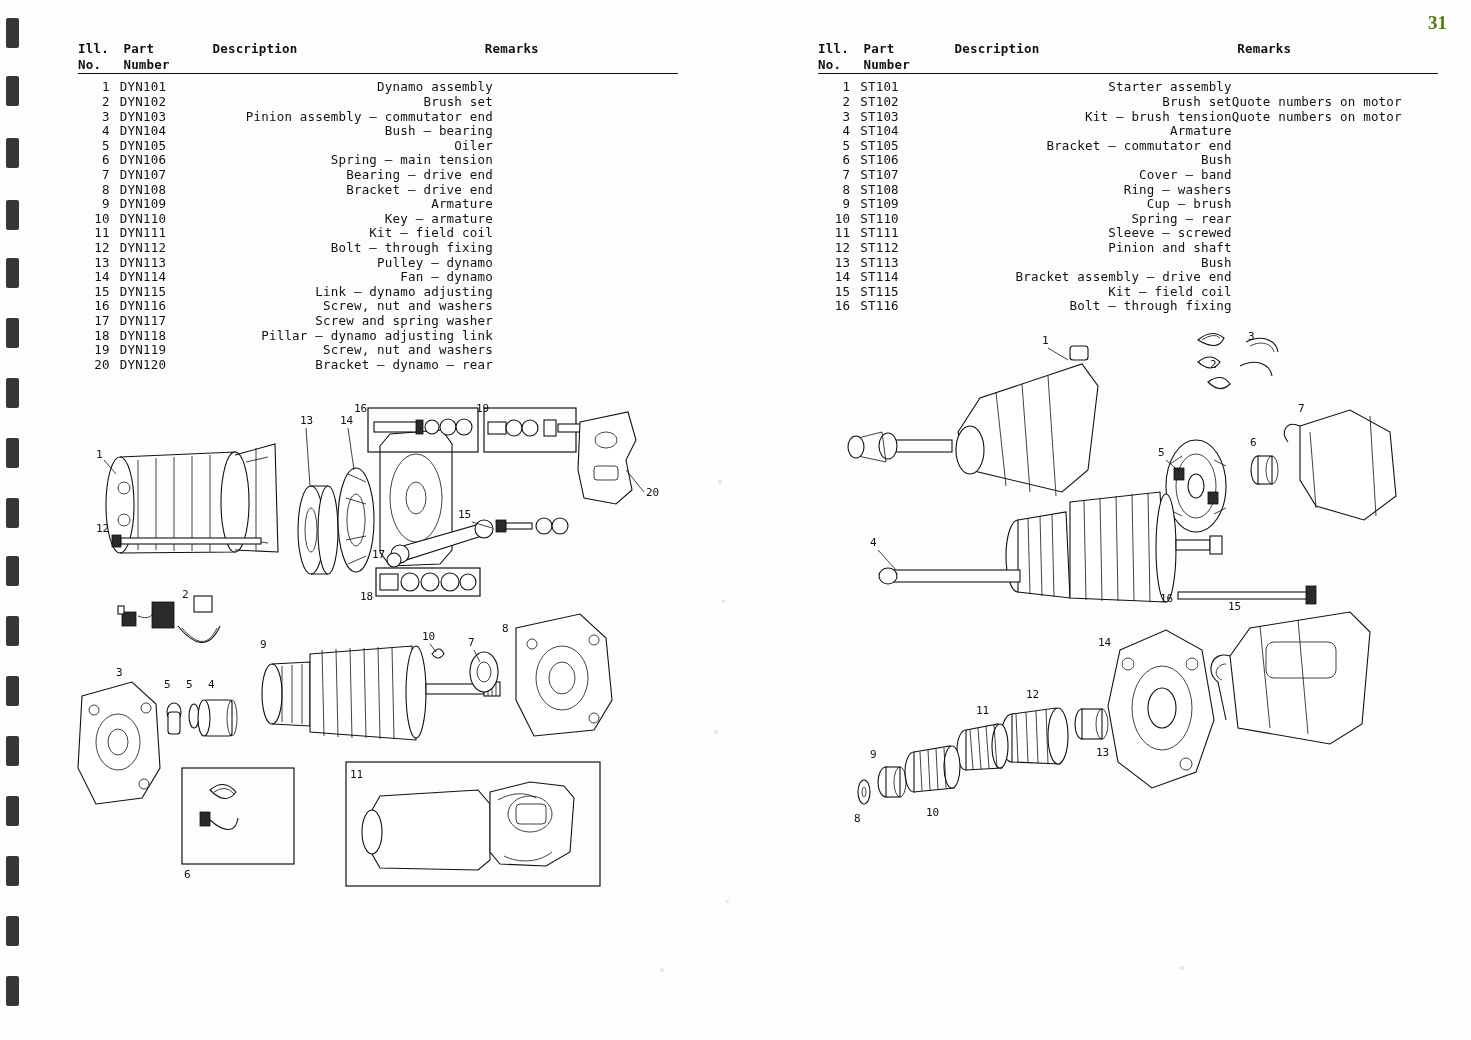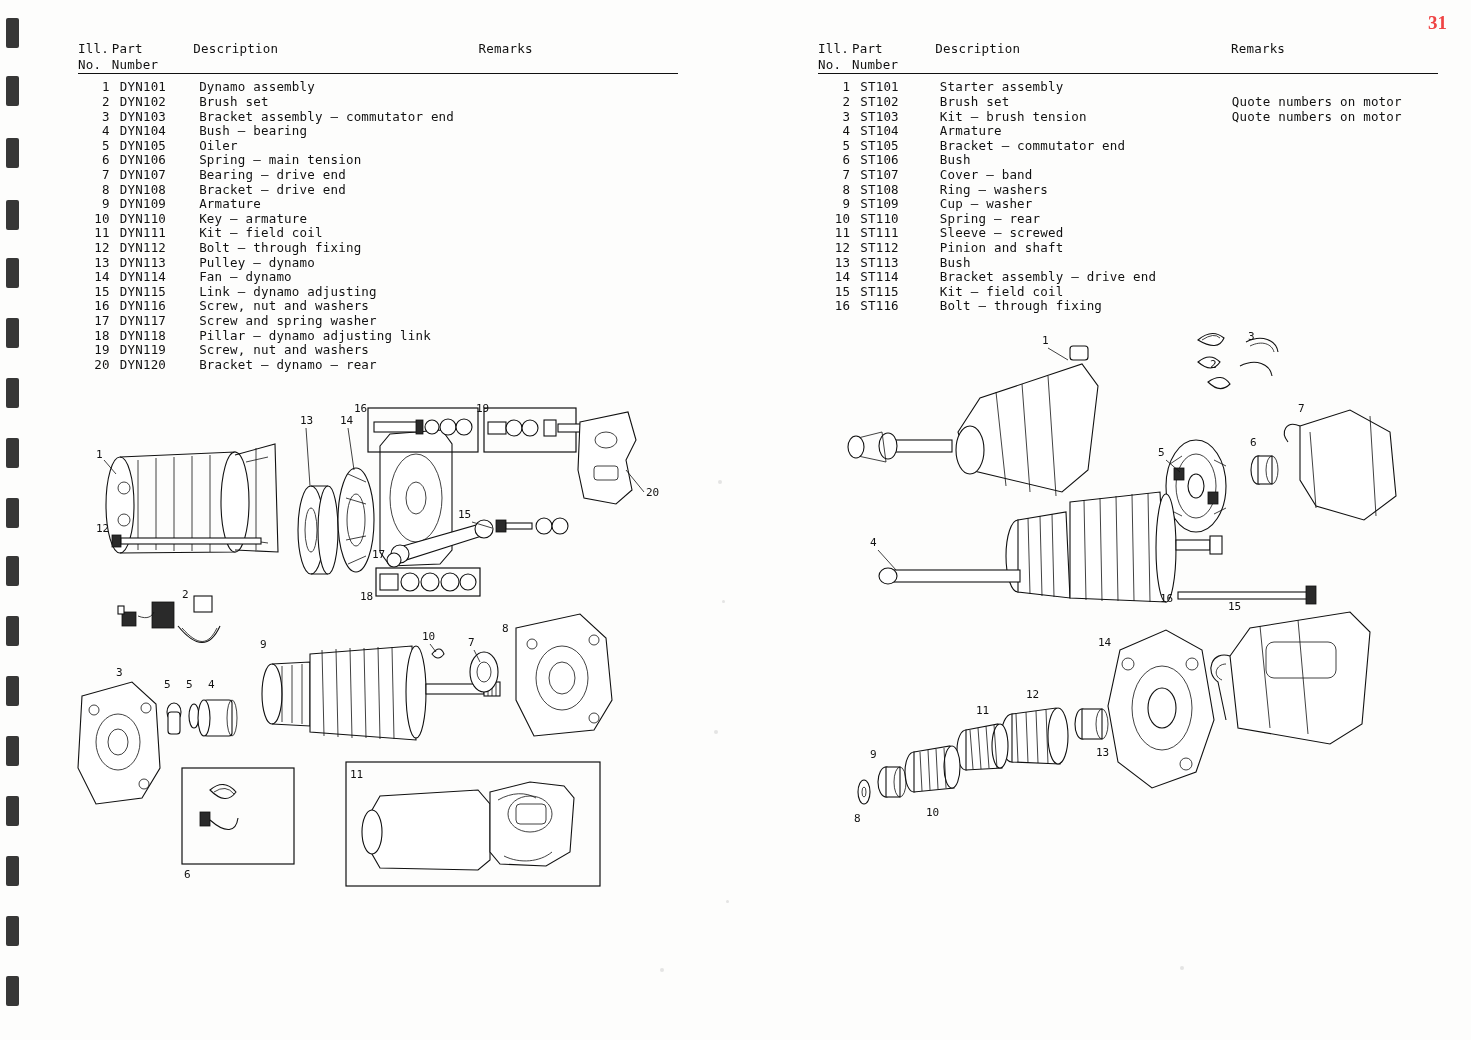--- a/index.html
+++ b/index.html
@@ -37,56 +37,56 @@
     border-radius: 2px;
     opacity: .88;
   }
   .page-number {
     position: absolute;
     right: 24px;
     top: 12px;
     font-family: "Liberation Serif", serif;
     font-size: 19px;
     font-weight: bold;
-    color: #ef4444;
+    color: #4d7c0f;
   }
   .col {
     position: absolute;
     top: 42px;
   }
   .col-left { left: 78px; width: 600px; }
   .col-right { left: 818px; width: 620px; }
 
   table.parts {
     border-collapse: collapse;
     font-size: 12.5px;
     line-height: 14.6px;
     letter-spacing: .2px;
   }
   table.parts th {
     text-align: left;
-    font-weight: normal;
-    padding: 0 0 1px 0;
+    font-weight: bold;
+    padding: 0 12px 1px 0;
     vertical-align: top;
     white-space: pre;
   }
   table.parts td {
     padding: 0;
     vertical-align: top;
     white-space: pre;
   }
   .hdr-row-2 th { padding-bottom: 3px; }
   .rule {
     height: 1.3px;
     background: #111;
     margin: 0 0 6px 0;
   }
   .c-ill   { width: 34px; text-align: right; padding-right: 10px !important; }
   .c-part  { width: 84px; }
-  .c-desc  { width: 300px; }
+  .c-desc  { width: 300px; text-align: right; }
   .c-rem   { width: 210px; }
   .th-ill  { width: 34px; }
   .th-part { width: 84px; }
   .th-desc { width: 300px; margin-left: 48px; }
   .th-rem  { width: 210px; }
 
   
   .figure {
     position: absolute;
   }
@@ -165,21 +165,21 @@
           </tr>
           <tr>
             <td class="c-ill">2</td>
             <td class="c-part">DYN102</td>
             <td class="c-desc">Brush set</td>
             <td class="c-rem"></td>
           </tr>
           <tr>
             <td class="c-ill">3</td>
             <td class="c-part">DYN103</td>
-            <td class="c-desc">Bracket assembly – commutator end</td>
+            <td class="c-desc">Pinion assembly – commutator end</td>
             <td class="c-rem"></td>
           </tr>
           <tr>
             <td class="c-ill">4</td>
             <td class="c-part">DYN104</td>
             <td class="c-desc">Bush – bearing</td>
             <td class="c-rem"></td>
           </tr>
           <tr>
             <td class="c-ill">5</td>
@@ -345,21 +345,21 @@
           </tr>
           <tr>
             <td class="c-ill">8</td>
             <td class="c-part">ST108</td>
             <td class="c-desc">Ring – washers</td>
             <td class="c-rem"></td>
           </tr>
           <tr>
             <td class="c-ill">9</td>
             <td class="c-part">ST109</td>
-            <td class="c-desc">Cup – washer</td>
+            <td class="c-desc">Cup – brush</td>
             <td class="c-rem"></td>
           </tr>
           <tr>
             <td class="c-ill">10</td>
             <td class="c-part">ST110</td>
             <td class="c-desc">Spring – rear</td>
             <td class="c-rem"></td>
           </tr>
           <tr>
             <td class="c-ill">11</td>

